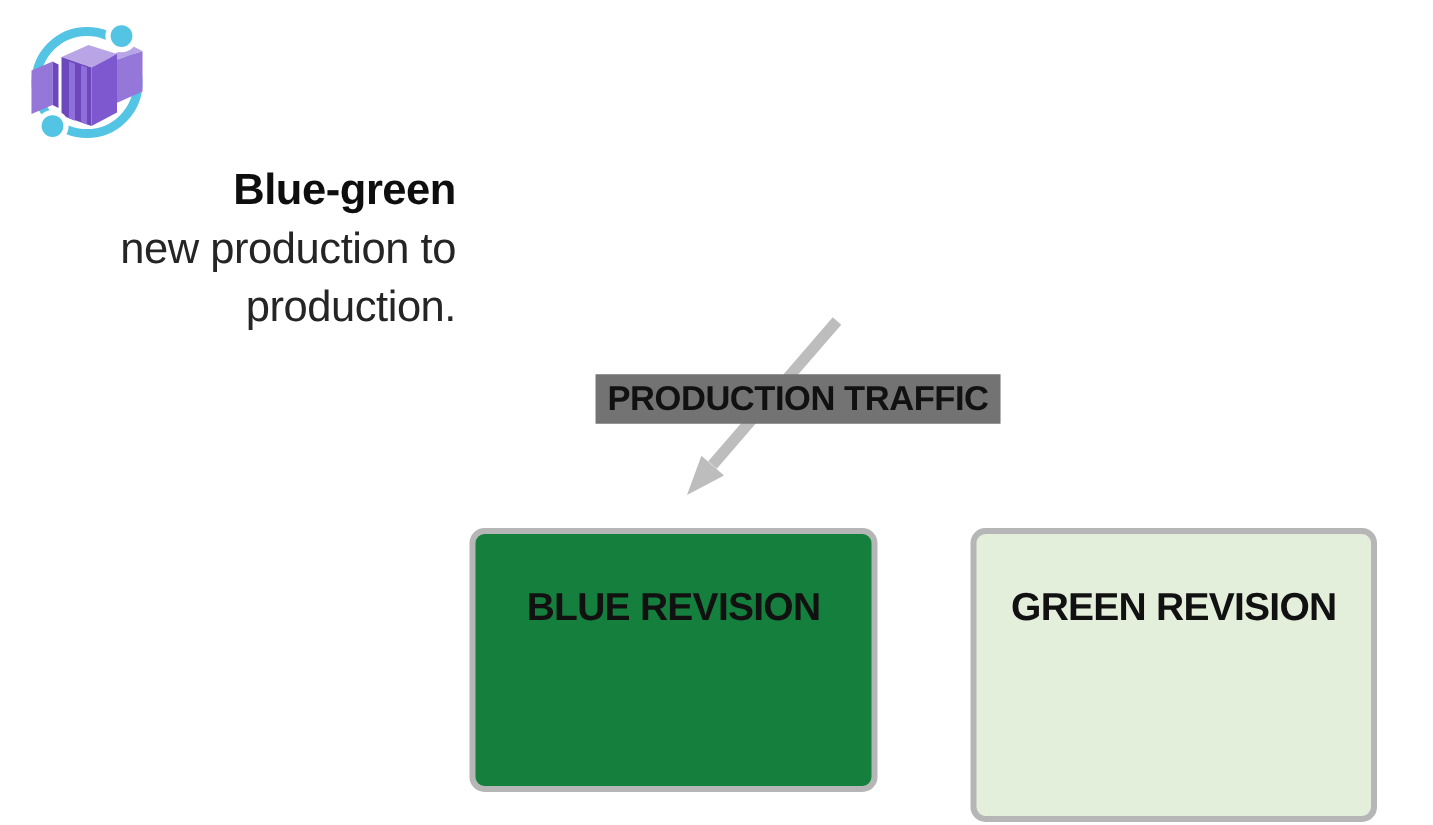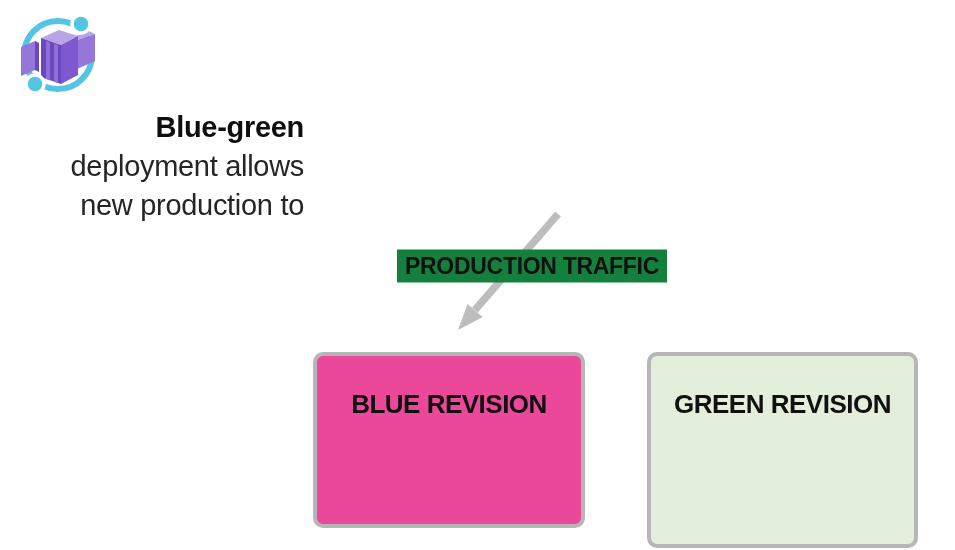--- a/index.html
+++ b/index.html
@@ -40,21 +40,21 @@
   .router .label { margin-top: 29px; }
   .blue-rev  { left: 313px; top: 352px; width: 272px; height: 176px; }
   .green-rev { left: 647px; top: 352px; width: 271px; height: 196px; }
   .blue-rev .label, .green-rev .label { margin-top: 33px; }
 
   
   .arrow-svg { position: absolute; left: 430px; top: 200px; width: 200px; height: 150px; }
   .arrow-label {
     position: absolute; left: 532px; top: 266px;
     transform: translate(-50%, -50%);
-    background: #15803d;
+    background: #737373;
     padding: 3px 8px;
     font-size: 23px; font-weight: 700; color: #111111;
     letter-spacing: -0.3px; white-space: nowrap;
   }
 </style>
 </head>
 <body>
 
 <div class="stage">
 
@@ -76,32 +76,32 @@
       <polygon points="36,32.5 40,34 40,72 36,70.5" fill="#8f6fd9"></polygon>
       <polygon points="43,34 60,25 60,64 43,73" fill="#7e58cf"></polygon>
     </g>
 
     <circle cx="63" cy="13" r="9" fill="#53c4e4" stroke="#ffffff" stroke-width="3.5"></circle>
     <circle cx="17" cy="73" r="9" fill="#53c4e4" stroke="#ffffff" stroke-width="3.5"></circle>
   </svg>
 
   <div class="intro">
     <div class="heading">Blue-green</div>
-    <div>deployment allows</div>
     <div>new production to</div>
+    <div>production.</div>
   </div>
 
 
   <svg class="arrow-svg" viewBox="0 0 200 150" aria-hidden="true" style="color: rgb(189, 189, 189);">
     <line x1="128" y1="14" x2="45" y2="110" stroke="currentColor" stroke-width="7.5"></line>
     <polygon points="28,130 37.6,103.9 52.7,117" fill="currentColor"></polygon>
   </svg>
   <div class="arrow-label">PRODUCTION TRAFFIC</div>
 
-  <div class="node blue-rev" style="background-color: #ec4899; border-color: rgb(182, 182, 182);">
+  <div class="node blue-rev" style="background-color: #15803d; border-color: rgb(182, 182, 182);">
     <div class="label">BLUE REVISION</div>
   </div>
 
   <div class="node green-rev" style="background-color: rgb(227, 239, 219); border-color: rgb(182, 182, 182);">
     <div class="label">GREEN REVISION</div>
   </div>
 
 </div>
 
 </body></html>

